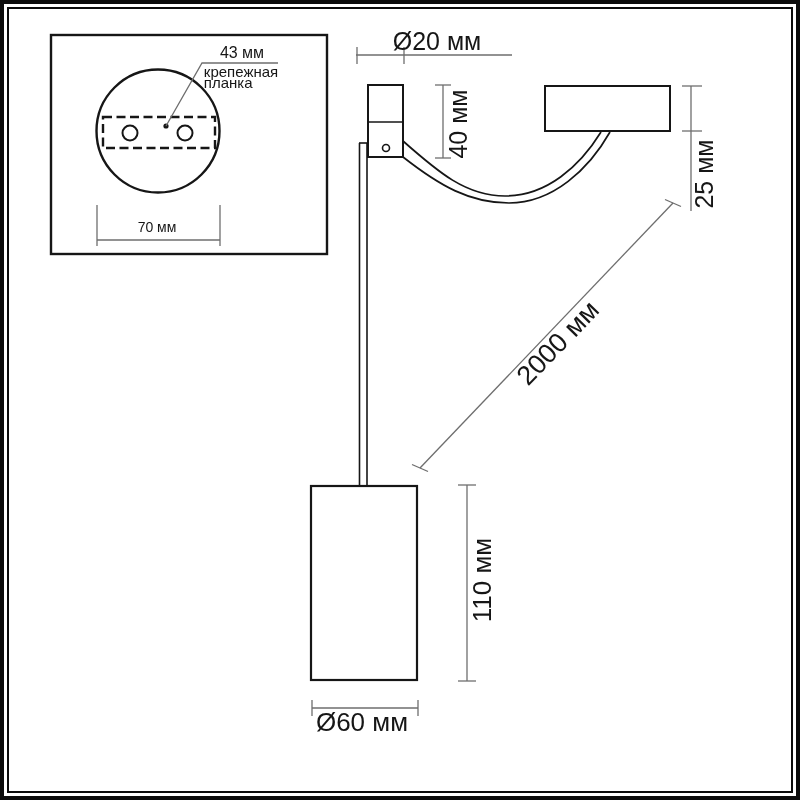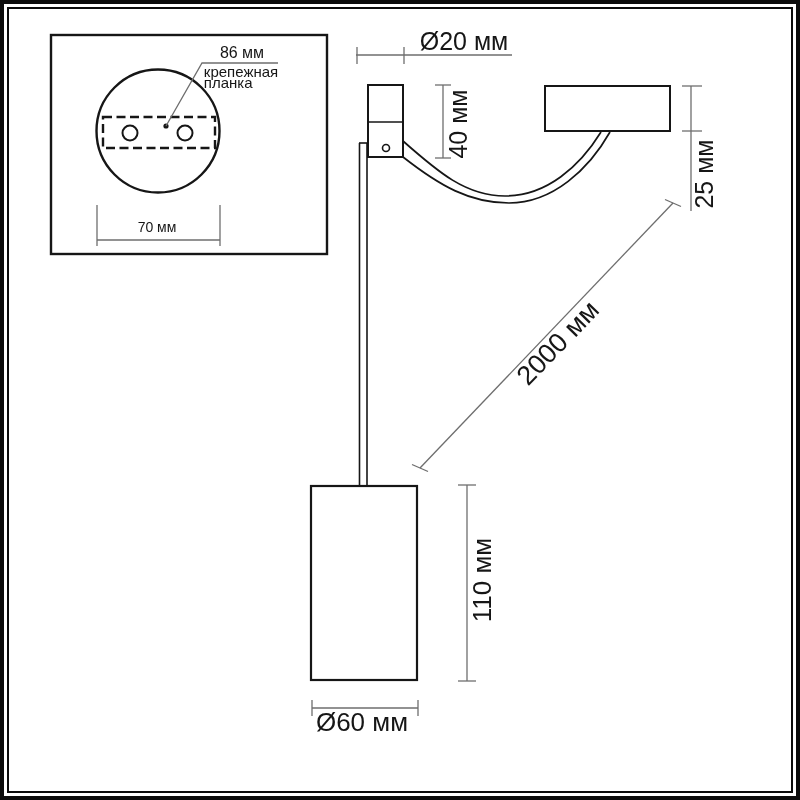--- a/index.html
+++ b/index.html
@@ -87,30 +87,30 @@
       <line x1="467" y1="485" x2="467" y2="681"></line>
       <line x1="458" y1="485" x2="476" y2="485"></line>
       <line x1="458" y1="681" x2="476" y2="681"></line>
 
       <line x1="312" y1="708" x2="418" y2="708"></line>
       <line x1="312" y1="700" x2="312" y2="716"></line>
       <line x1="418" y1="700" x2="418" y2="716"></line>
     </g>
   </svg>
 
-  <div class="lbl f16" style="left:242px;top:53px;">86 мм</div>
+  <div class="lbl f16" style="left:242px;top:53px;">43 мм</div>
 
   <div class="lbl f15" style="left:241px;top:77px;">
     <div>крепежная</div>
     <div>планка</div>
   </div>
 
   <div class="lbl f21" style="left:157px;top:227px;">70 мм</div>
 
-  <div class="lbl f25" style="left:464px;top:41px;text-align:right;">Ø20 мм</div>
+  <div class="lbl f25" style="left:437px;top:41px;text-align:right;">Ø20 мм</div>
 
   <div class="lbl f25 rot90" style="left:458px;top:124px;">40 мм</div>
 
   <div class="lbl f25 rot90" style="left:704px;top:174px;">25 мм</div>
 
   <div class="lbl f27 rot46" style="left:558px;top:343px;">2000 мм</div>
 
   <div class="lbl f26 rot90" style="left:483px;top:580px;">110 мм</div>
 
   <div class="lbl f26" style="left:362px;top:723px;">Ø60 мм</div>

